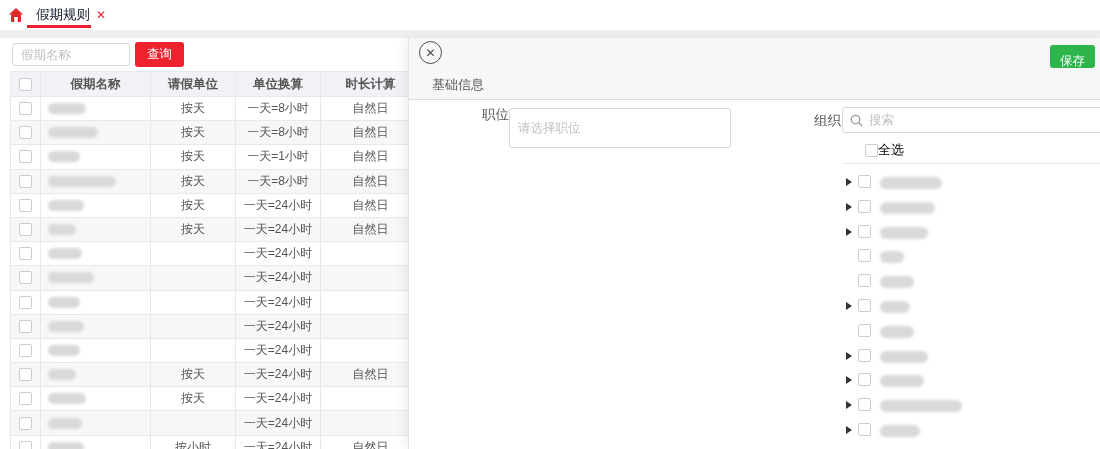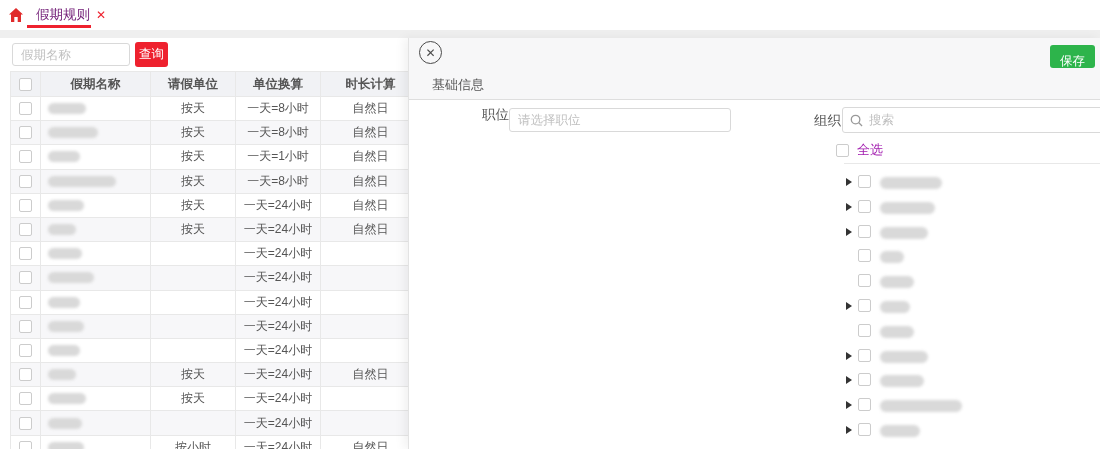--- a/index.html
+++ b/index.html
@@ -3,30 +3,30 @@
 <meta charset="utf-8">
 <style>
   * { margin:0; padding:0; box-sizing:border-box; }
   html,body { width:1100px; height:449px; overflow:hidden; }
   body { position:relative; background:#fff; font-family:"Liberation Sans","DejaVu Sans",sans-serif; color:#555; }
 
   
   .topbar { position:absolute; left:0; top:0; width:1100px; height:30px; background:#fff; }
   .home-ic { position:absolute; left:8px; top:7px; width:16px; height:16px; cursor:pointer; }
   .toptab { position:absolute; left:30px; top:0; height:30px; display:flex; align-items:center; gap:6px; padding:0 6px; cursor:pointer; }
-  .toptab .lbl { color:#701a75; font-size:13.5px; }
+  .toptab .lbl { color:#0f172a; font-size:13.5px; }
   .toptab .x { color:#ee212e; font-size:12px; font-weight:bold; line-height:1; }
   .toptab-underline { position:absolute; left:27px; top:25px; width:64px; height:3px; background:#ee212e; }
   .grayband { position:absolute; left:0; top:30px; width:1100px; height:8px; background:#efefef; }
 
   
   .left-region { position:absolute; left:0; top:38px; width:408px; height:411px; background:#fff; overflow:hidden; }
   .search-input { position:absolute; left:12px; top:5px; width:118px; height:23px; border:1px solid #d9d9d9; border-radius:3px; padding:0 8px; font-size:12.5px; color:#555; outline:none; }
   .search-input::placeholder { color:#bfbfbf; }
-  .query-btn { position:absolute; left:135px; top:4px; width:33px; height:25px; background:#ee212e; color:#fff; border:none; border-radius:3px; font-size:12.5px; cursor:pointer; font-family:inherit; }
+  .query-btn { position:absolute; left:135px; top:4px; width:49px; height:25px; background:#ee212e; color:#fff; border:none; border-radius:3px; font-size:12.5px; cursor:pointer; font-family:inherit; }
 
   .table { position:absolute; left:10px; top:33px; width:410px; border-top:1px solid #e8e8e8; border-left:1px solid #e8e8e8; }
   .trow { display:grid; grid-template-columns:30px 110px 85px 85px 100px; }
   .thead { background:#f1f2f5; font-weight:bold; color:#333; }
   .thead .tc { height:25px; font-size:12.5px; }
   .tc { border-right:1px solid #e8e8e8; border-bottom:1px solid #e8e8e8; height:24.2px; display:flex; align-items:center; justify-content:center; font-size:12px; color:#555; overflow:hidden; }
   .tc.namec { justify-content:flex-start; padding-left:7px; }
   .trow.alt .tc { background:#f7f7f9; }
   .cb { width:13px; height:13px; border:1px solid #ccc; border-radius:2px; background:#fff; display:inline-block; flex:none; cursor:pointer; }
   .blur { height:11px; border-radius:6px; background:#d9d9d9; filter:blur(1.5px); }
@@ -34,25 +34,25 @@
   
   .drawer { position:absolute; left:408px; top:38px; width:692px; height:411px; background:#fff; border-left:1px solid #e3e3e3; box-shadow:-4px 0 10px rgba(0,0,0,0.06); }
   .dheader { position:absolute; left:0; top:0; width:692px; height:62px; background:#f7f7f8; border-bottom:1px solid #dedede; }
   .close-btn { position:absolute; left:10px; top:3px; width:23px; height:23px; border:1.5px solid #4a4a4a; border-radius:50%; background:transparent; color:#4a4a4a; font-size:12px; line-height:20px; text-align:center; cursor:pointer; font-family:inherit; }
   .save-btn { position:absolute; right:6px; top:7px; height:23px; padding:8px 10px; background:#2db44b; color:#fff; border:none; border-radius:3px; font-size:12.5px; cursor:pointer; font-family:inherit; }
   .tabs { position:absolute; left:12px; bottom:-1px; display:flex; align-items:flex-end;flex-direction:column; }
   .tab { height:30px; line-height:30px; padding:0 11px; font-size:13px; color:#555; cursor:pointer; }
   .tab.active { background:#fff; border:1px solid #ddd; border-bottom:none; border-top:3px solid #ee212e; color:#ee212e; height:34px; line-height:30px; }
 
   .form-label { position:absolute; font-size:13.5px; color:#555; }
-  .pos-input { position:absolute; left:100px; top:70px; width:222px; height:24px; border:1px solid #d9d9d9; border-radius:3px; padding:0 8px; font-size:12.5px; color:#555; outline:none; }
+  .pos-input { position:absolute; left:100px; top:70px; width:222px; height:40px; border:1px solid #d9d9d9; border-radius:3px; padding:0 8px; font-size:12.5px; color:#555; outline:none; }
   .pos-input::placeholder, .org-input input::placeholder { color:#bfbfbf; }
   .org-input { position:absolute; left:433px; top:69px; width:266px; height:26px; border:1px solid #d9d9d9; border-radius:3px; display:flex; align-items:center; padding:0 7px; gap:6px; background:#fff; }
   .org-input input { border:none; outline:none; flex:1; font-size:12.5px; color:#c2410c; font-family:Liberation Sans, sans-serif; }
-  .select-all { position:absolute; left:427px; top:103px; display:flex; align-items:center; gap:8px; font-size:13px; color:#a21caf; }
+  .select-all { position:absolute; left:456px; top:103px; display:flex; align-items:center; gap:0; font-size:13px; color:#000000; }
   .divider { position:absolute; left:435px; top:125px; width:257px; height:1px; background:#e8e8e8; }
 
   .tree { position:absolute; left:0; top:133px; width:692px; }
   .tnode { position:relative; height:24.8px; }
   .arrow { position:absolute; left:437px; top:7px; width:0; height:0; border-left:6px solid #333; border-top:4.5px solid transparent; border-bottom:4.5px solid transparent; cursor:pointer; }
   .tnode .cb { position:absolute; left:449px; top:4px; }
   .tnode .blur { position:absolute; left:471px; top:6px; height:12px; }
 </style>
 </head>
 <body>

